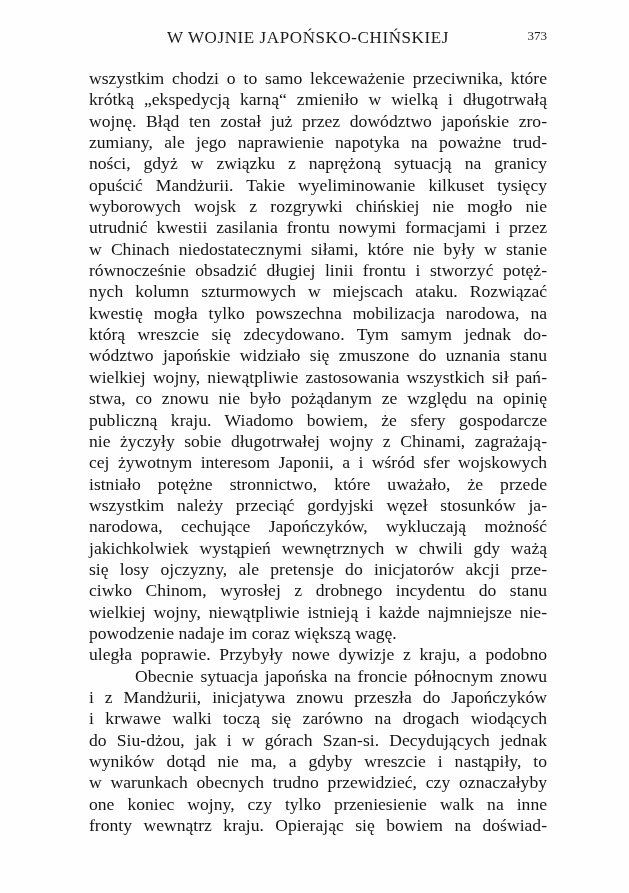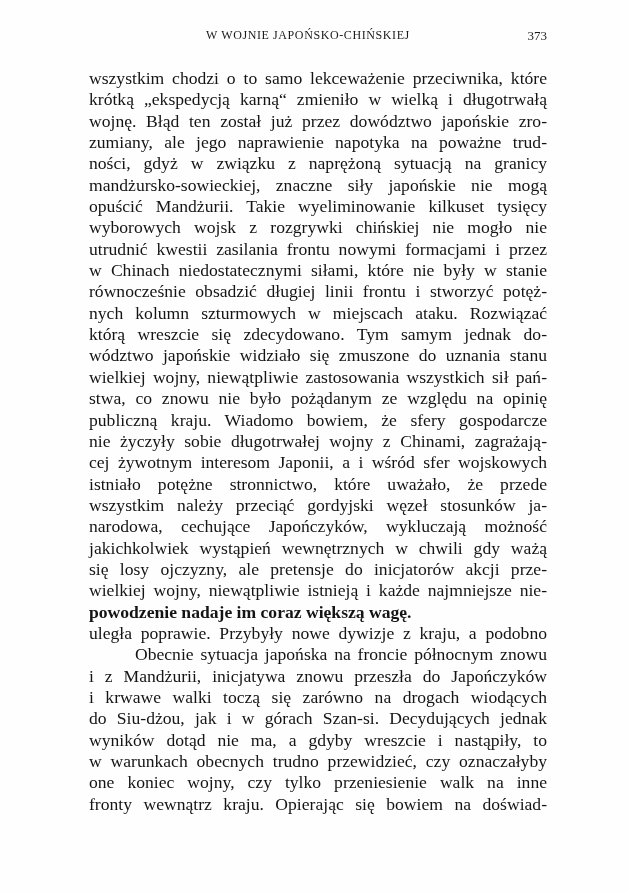--- a/index.html
+++ b/index.html
@@ -1,63 +1,64 @@
 <!DOCTYPE html>
 <html><head>
 <meta charset="utf-8">
 <style>
   html, body { margin:0; padding:0; background:#ffffff; }
   body { width:629px; height:893px; position:relative; overflow:hidden; }
   .page { position:absolute; left:0; top:0; width:629px; height:893px; background:#fefefe; }
   .header { position:absolute; top:28px; left:89px; width:458px; height:20px;
             font-family:"Liberation Serif", serif; color:#1a1a1a; }
   .running-title { position:absolute; left:0; right:0; top:0; text-align:center;
-            font-size:12px; letter-spacing:0.6px; padding-right:20px; }
+            font-size:17px; letter-spacing:0.6px; padding-right:20px; }
   .page-number { position:absolute; right:0; top:0; font-size:13px; }
   .body-text { position:absolute; top:68px; left:89px; width:458px;
             font-family:"Liberation Serif", serif; font-size:17.6px; line-height:21.35px;
             color:#141414; }
   .line { display:block; white-space:nowrap; text-align:justify; text-align-last:justify; height:21.35px; }
-  .line.last { text-align-last:left;font-weight:bold; }
+  .line.last { text-align-last:left; }
   .line.indent { padding-left:46px; }
 </style>
 </head>
 <body>
 
 <div class="page">
   <div class="header">
     <span class="running-title">W WOJNIE JAPOŃSKO-CHIŃSKIEJ</span>
     <span class="page-number">373</span>
   </div>
 
   <div class="body-text">
     <span class="line">wszystkim chodzi o to samo lekceważenie przeciwnika, które</span>
     <span class="line">krótką „ekspedycją karną“ zmieniło w wielką i długotrwałą</span>
     <span class="line">wojnę. Błąd ten został już przez dowództwo japońskie zro-</span>
     <span class="line">zumiany, ale jego naprawienie napotyka na poważne trud-</span>
     <span class="line">ności, gdyż w związku z naprężoną sytuacją na granicy</span>
-    <span class="line">mandżursko-sowieckiej, znaczne siły japońskie nie mogą</span>
     <span class="line">opuścić Mandżurii. Takie wyeliminowanie kilkuset tysięcy</span>
     <span class="line">wyborowych wojsk z rozgrywki chińskiej nie mogło nie</span>
     <span class="line">utrudnić kwestii zasilania frontu nowymi formacjami i przez</span>
     <span class="line">w Chinach niedostatecznymi siłami, które nie były w stanie</span>
     <span class="line">równocześnie obsadzić długiej linii frontu i stworzyć potęż-</span>
     <span class="line">nych kolumn szturmowych w miejscach ataku. Rozwiązać</span>
+    <span class="line">kwestię mogła tylko powszechna mobilizacja narodowa, na</span>
     <span class="line">którą wreszcie się zdecydowano. Tym samym jednak do-</span>
     <span class="line">wództwo japońskie widziało się zmuszone do uznania stanu</span>
     <span class="line">wielkiej wojny, niewątpliwie zastosowania wszystkich sił pań-</span>
     <span class="line">stwa, co znowu nie było pożądanym ze względu na opinię</span>
     <span class="line">publiczną kraju. Wiadomo bowiem, że sfery gospodarcze</span>
     <span class="line">nie życzyły sobie długotrwałej wojny z Chinami, zagrażają-</span>
     <span class="line">cej żywotnym interesom Japonii, a i wśród sfer wojskowych</span>
     <span class="line">istniało potężne stronnictwo, które uważało, że przede</span>
     <span class="line">wszystkim należy przeciąć gordyjski węzeł stosunków ja-</span>
     <span class="line">narodowa, cechujące Japończyków, wykluczają możność</span>
     <span class="line">jakichkolwiek wystąpień wewnętrznych w chwili gdy ważą</span>
     <span class="line">się losy ojczyzny, ale pretensje do inicjatorów akcji prze-</span>
+    <span class="line">ciwko Chinom, wyrosłej z drobnego incydentu do stanu</span>
     <span class="line">wielkiej wojny, niewątpliwie istnieją i każde najmniejsze nie-</span>
     <span class="line last">powodzenie nadaje im coraz większą wagę.</span>
     <span class="line">uległa poprawie. Przybyły nowe dywizje z kraju, a podobno</span>
     <span class="line indent">Obecnie sytuacja japońska na froncie północnym znowu</span>
     <span class="line">i z Mandżurii, inicjatywa znowu przeszła do Japończyków</span>
     <span class="line">i krwawe walki toczą się zarówno na drogach wiodących</span>
     <span class="line">do Siu-dżou, jak i w górach Szan-si. Decydujących jednak</span>
     <span class="line">wyników dotąd nie ma, a gdyby wreszcie i nastąpiły, to</span>
     <span class="line">w warunkach obecnych trudno przewidzieć, czy oznaczałyby</span>
     <span class="line">one koniec wojny, czy tylko przeniesienie walk na inne</span>

